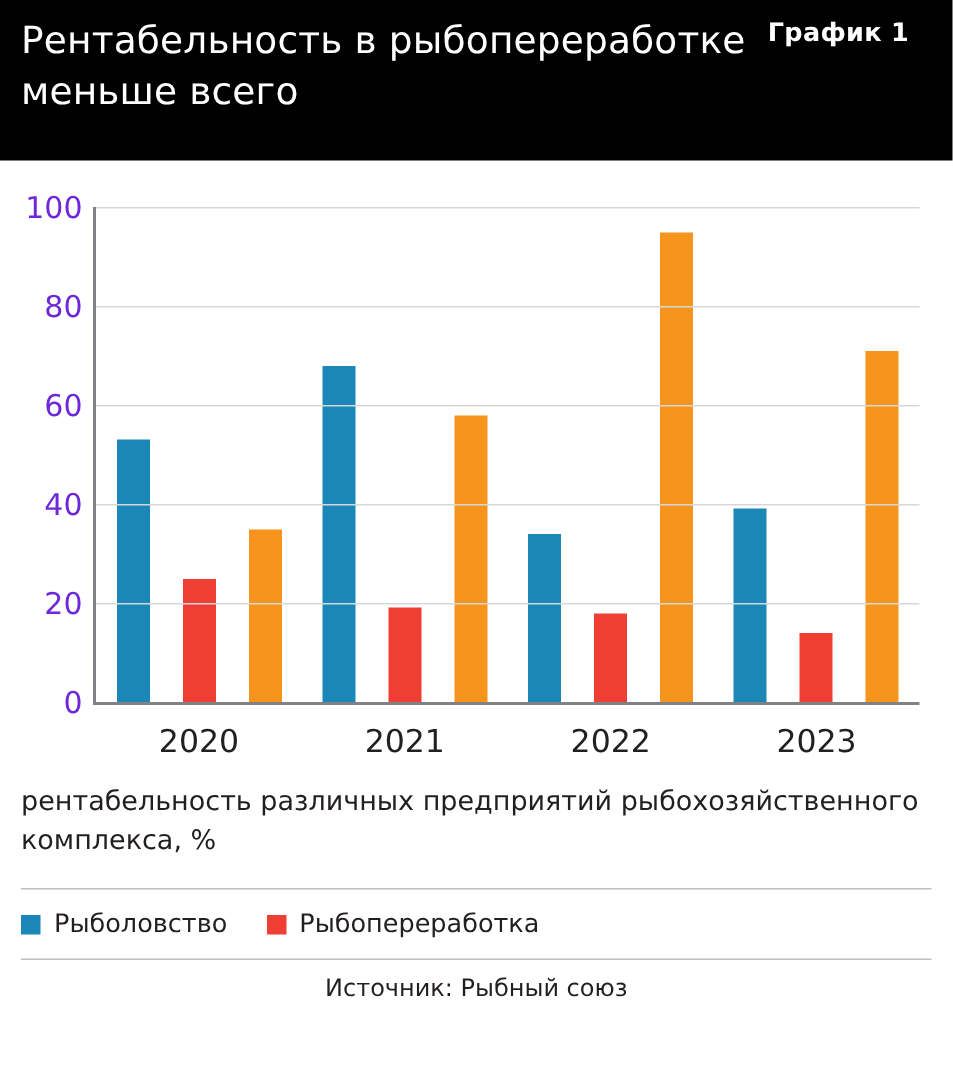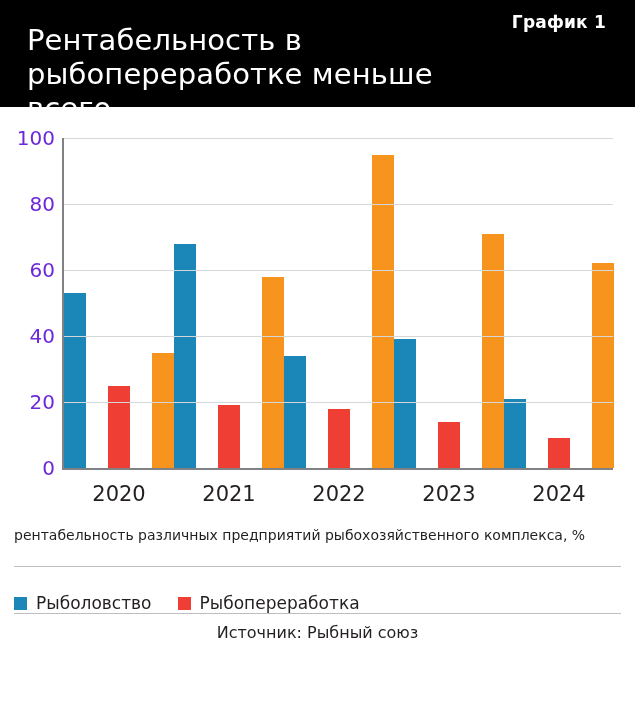--- a/index.html
+++ b/index.html
@@ -24,26 +24,26 @@
   
   .header {
     background: #000000;
     color: #ffffff;
     height: 107px;
     box-sizing: border-box;
     padding: 10px 14px 0 14px;
     position: relative;
   }
   .header-title {
-    font-size: 29px;
+    font-size: 25px;
     line-height: 34px;
     font-weight: normal;
     letter-spacing: 0.1px;
     max-width: 490px;
-    margin: 13px;
+    margin: 0;
   }
   .header-badge {
     position: absolute;
     top: 12px;
     right: 29px;
     font-size: 17px;
     font-weight: bold;
     color: #ffffff;
     letter-spacing: 0.2px;
   }
@@ -103,34 +103,34 @@
     right: 0;
     text-align: center;
     margin-top: 14px;
     font-size: 21px;
     color: #231f20;
   }
 
   
   .caption {
     margin: 0 14px;
-    font-size: 14px;
+    font-size: 18px;
     line-height: 26px;
     color: #231f20;
     padding-top: 2px;
   }
 
   
   .legend-rule-top {
     margin: 18px 14px 0 14px;
     border-top: 1px solid #bcbec0;
   }
   .legend {
     display: flex;
-    align-items: flex-end;
+    align-items: center;
     gap: 26px;
     margin: 0 14px;
     height: 46px;
   }
   .legend-item {
     display: flex;
     align-items: center;
     gap: 9px;
     font-size: 17px;
   }
@@ -180,26 +180,20 @@
             <div class="bar" title="Рыболовство 2022: 34" style="height: 112.2px; background: rgb(27, 135, 184);"></div>
             <div class="bar" title="Рыбопереработка 2022: 18" style="height: 59.4px; background: rgb(239, 62, 51);"></div>
             <div class="bar" title="Аквакультура 2022: 95" style="height: 313.5px; background: rgb(247, 148, 30);"></div>
             <div class="xtick">2022</div>
           </div>
           <div class="group">
             <div class="bar" title="Рыболовство 2023: 39" style="height: 128.7px; background: rgb(27, 135, 184);"></div>
             <div class="bar" title="Рыбопереработка 2023: 14" style="height: 46.2px; background: rgb(239, 62, 51);"></div>
             <div class="bar" title="Аквакультура 2023: 71" style="height: 234.3px; background: rgb(247, 148, 30);"></div>
             <div class="xtick">2023</div>
-          </div>
-          <div class="group">
-            <div class="bar" title="Рыболовство 2024: 21" style="height: 69.3px; background: rgb(27, 135, 184);"></div>
-            <div class="bar" title="Рыбопереработка 2024: 9" style="height: 29.7px; background: rgb(239, 62, 51);"></div>
-            <div class="bar" title="Аквакультура 2024: 62" style="height: 204.6px; background: rgb(247, 148, 30);"></div>
-            <div class="xtick">2024</div>
           </div>
         </div>
     <div class="ytick" style="top: 330px;">0</div>
         <div class="gridline" style="top: 264px;"></div>
         <div class="ytick" style="top: 264px;">20</div>
         <div class="gridline" style="top: 198px;"></div>
         <div class="ytick" style="top: 198px;">40</div>
         <div class="gridline" style="top: 132px;"></div>
         <div class="ytick" style="top: 132px;">60</div>
         <div class="gridline" style="top: 66px;"></div>

